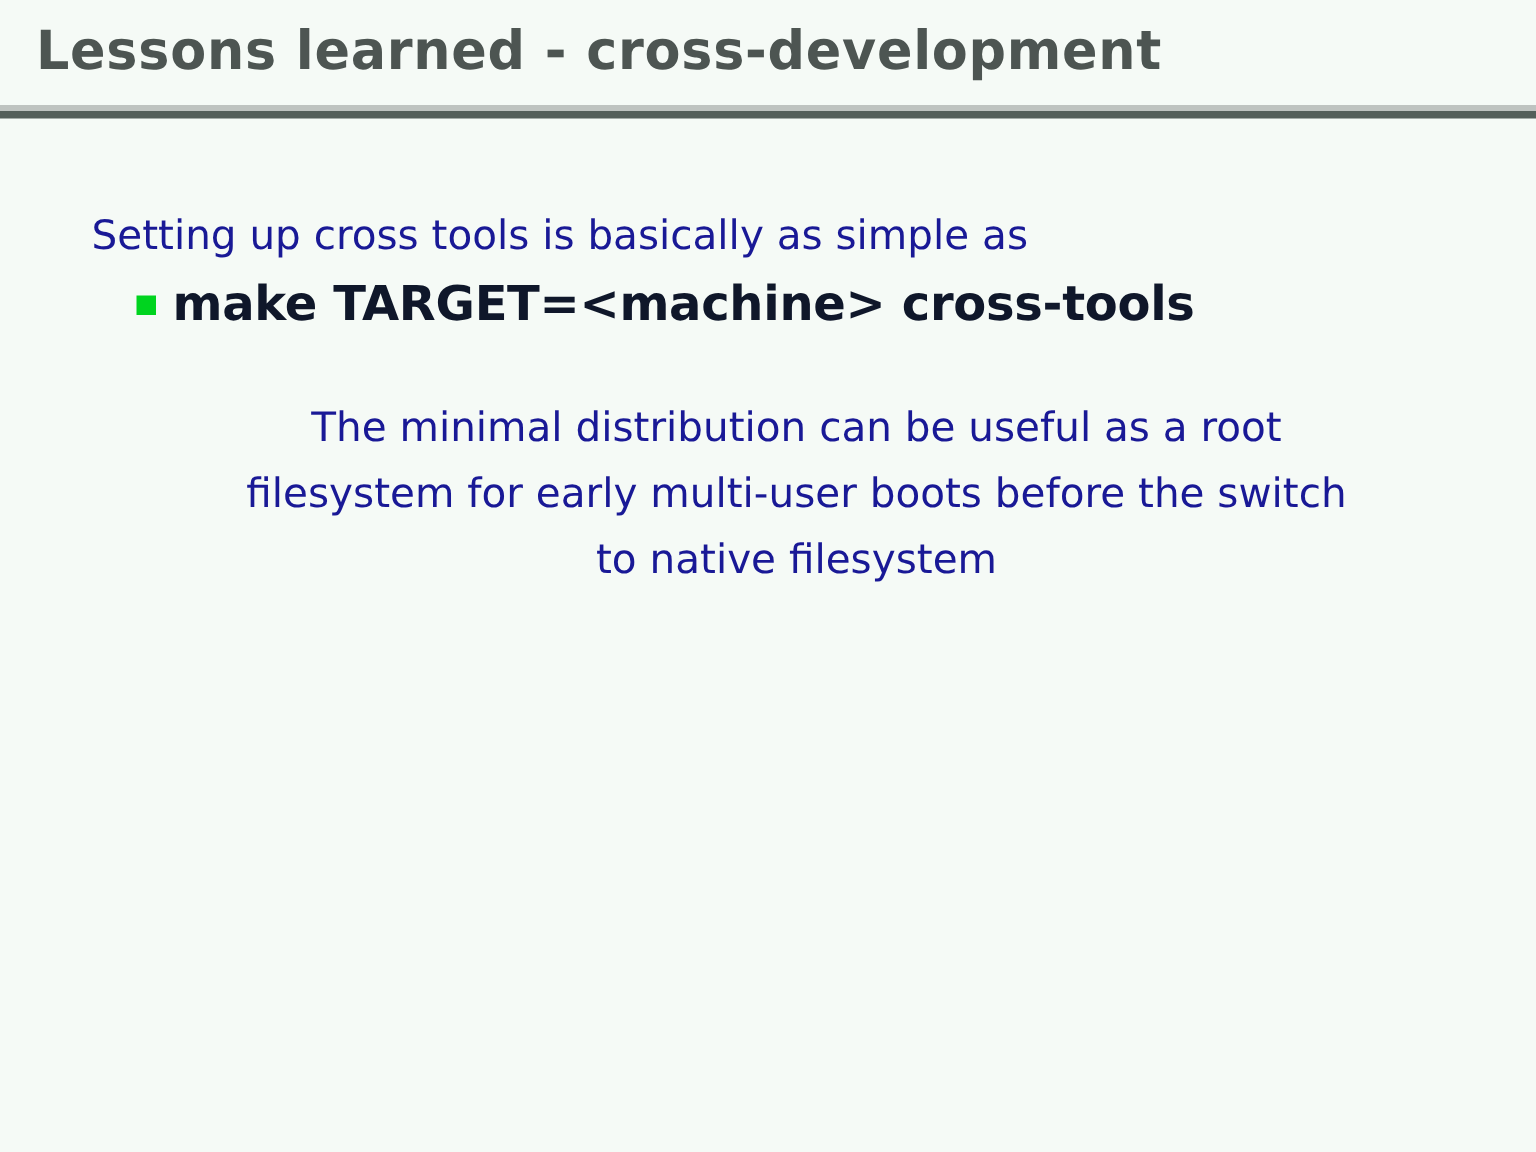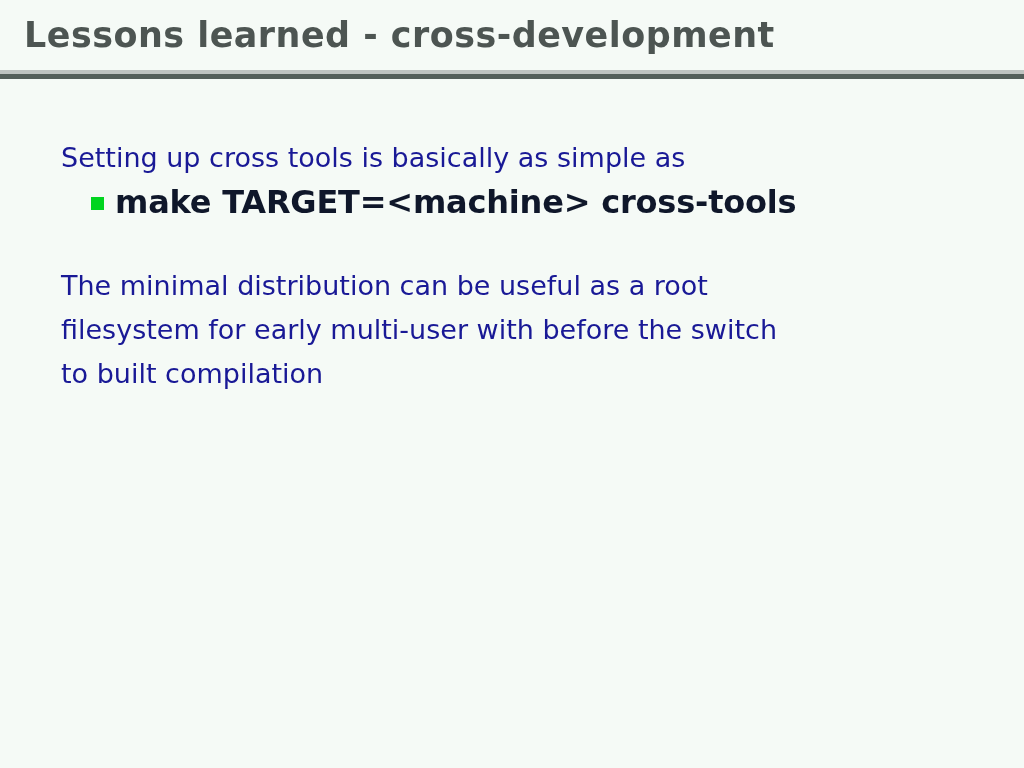--- a/index.html
+++ b/index.html
@@ -54,20 +54,21 @@
     left: 61px;
     top: 136px;
     width: 940px;
   }
 
   .block {
     margin: 0 0 36px 0;
   }
   .block:last-child {
     margin-bottom: 0;
+    text-align: center;
   }
 
   .lead-line {
     font-family: "DejaVu Sans", sans-serif;
     font-size: 27px;
     color: #191996;
     line-height: 44px;
     white-space: nowrap;
   }
 
@@ -122,17 +123,17 @@
     <div class="lead-line">Setting up cross tools is basically as simple as</div>
     <div class="sub-bullet">
       <span class="bullet-square"></span>
       <span class="cmd-text">make TARGET=&lt;machine&gt; cross-tools</span>
     </div>
   </div>
 
 
   <div class="block para-block">
     <div class="para-line">The minimal distribution can be useful as a root</div>
-    <div class="para-line">filesystem for early multi-user with before the switch</div>
-    <div class="para-line">to built compilation</div>
+    <div class="para-line">filesystem for early multi-user boots before the switch</div>
+    <div class="para-line">to native filesystem</div>
   </div>
 
 </div>
 
 </body></html>

